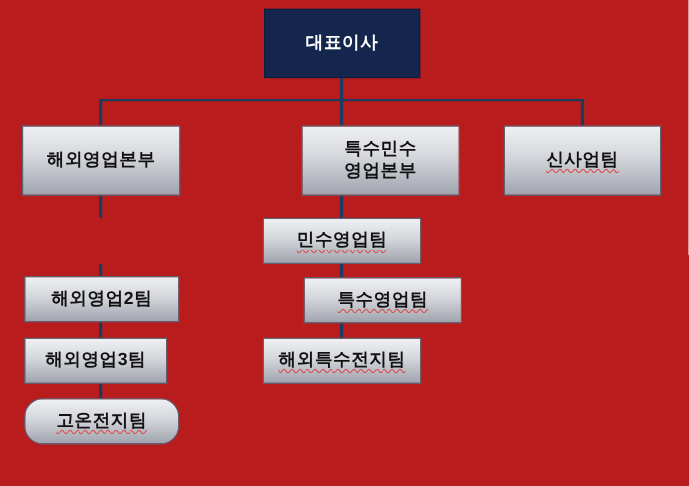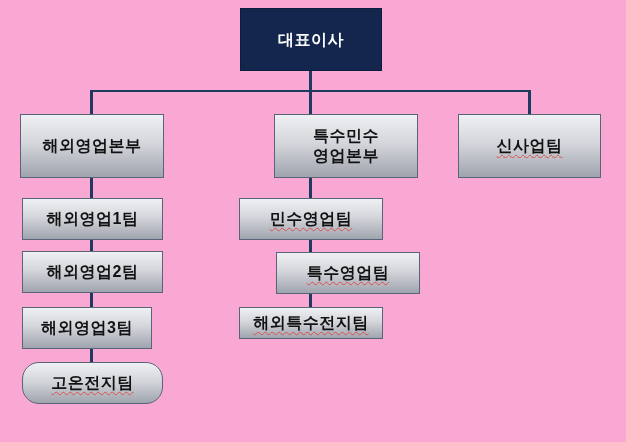--- a/index.html
+++ b/index.html
@@ -5,21 +5,21 @@
   html, body {
     margin: 0;
     padding: 0;
     background: #ffffff;
     font-family: "Liberation Sans", "DejaVu Sans", sans-serif;
   }
   #stage {
     position: relative;
     width: 626px;
     height: 442px;
-    background: #f9a8d4;
+    background: #b91c1c;
     overflow: hidden;
   }
   .node {
     position: absolute;
     box-sizing: border-box;
     display: flex;
     align-items: center;
     justify-content: center;
     text-align: center;
     font-weight: bold;
@@ -72,40 +72,37 @@
   </div>
   <div class="node" style="left:458px; top:114px; width:143px; height:64px;">
     <span class="label squiggle">신사업팀</span>
   </div>
 
   <div class="line" style="left:90px; top:178px; width:3px; height:20px;"></div>
   <div class="line" style="left:90px; top:240px; width:3px; height:11px;"></div>
   <div class="line" style="left:90px; top:293px; width:3px; height:14px;"></div>
   <div class="line" style="left:90px; top:349px; width:3px; height:13px;"></div>
 
-  <div class="node" style="left:22px; top:198px; width:141px; height:42px;">
-    <span class="label">해외영업1팀</span>
-  </div>
   <div class="node" style="left:22px; top:251px; width:141px; height:42px;text-align:right;">
     <span class="label">해외영업2팀</span>
   </div>
   <div class="node" style="left:22px; top:307px; width:130px; height:42px;">
     <span class="label">해외영업3팀</span>
   </div>
   <div class="node" style="left:22px; top:362px; width:141px; height:42px;border-radius:17px;">
     <span class="label squiggle">고온전지팀</span>
   </div>
 
   <div class="line" style="left:309px; top:178px; width:3px; height:20px;"></div>
   <div class="line" style="left:309px; top:240px; width:3px; height:12px;"></div>
   <div class="line" style="left:309px; top:294px; width:3px; height:13px;"></div>
 
   <div class="node" style="left:239px; top:198px; width:144px; height:42px;">
     <span class="label squiggle">민수영업팀</span>
   </div>
   <div class="node" style="left:239px; top:252px; width:144px; height:42px;margin-left:37px;">
     <span class="label squiggle">특수영업팀</span>
   </div>
-  <div class="node" style="left:239px; top:307px; width:144px; height:32px;">
+  <div class="node" style="left:239px; top:307px; width:144px; height:42px;">
     <span class="label squiggle">해외특수전지팀</span>
   </div>
 
 </div>
 
 </body></html>

